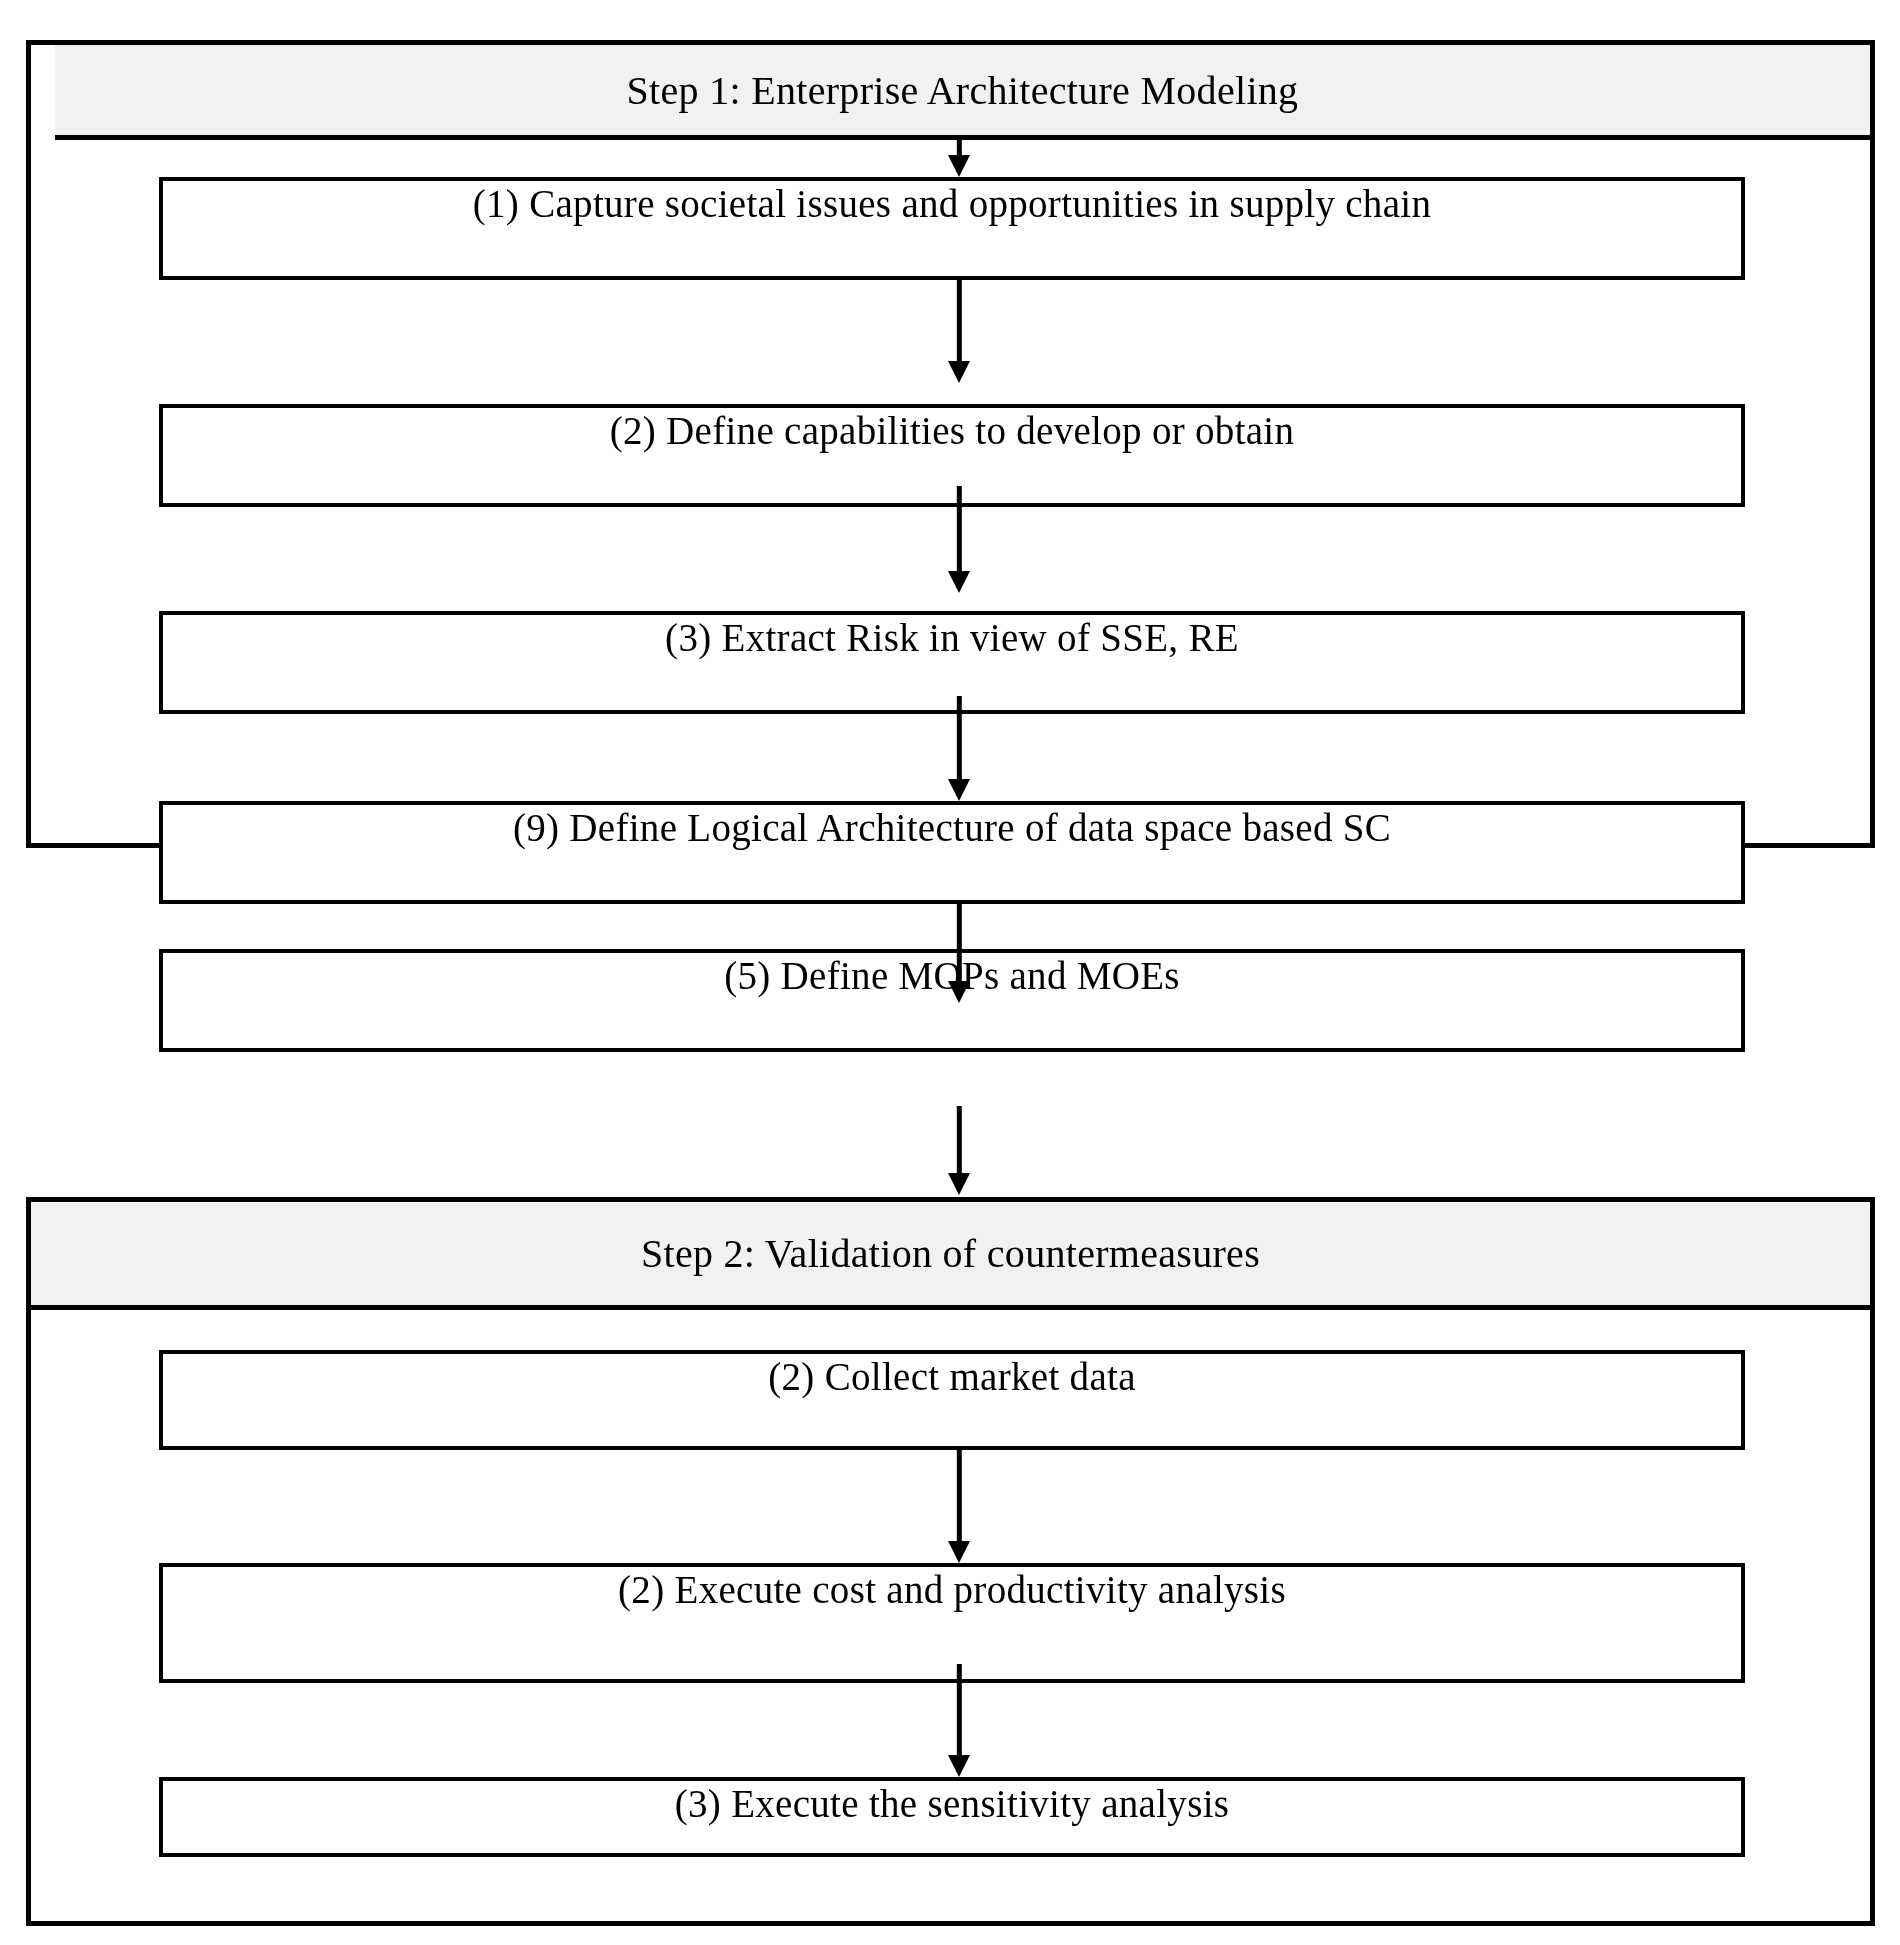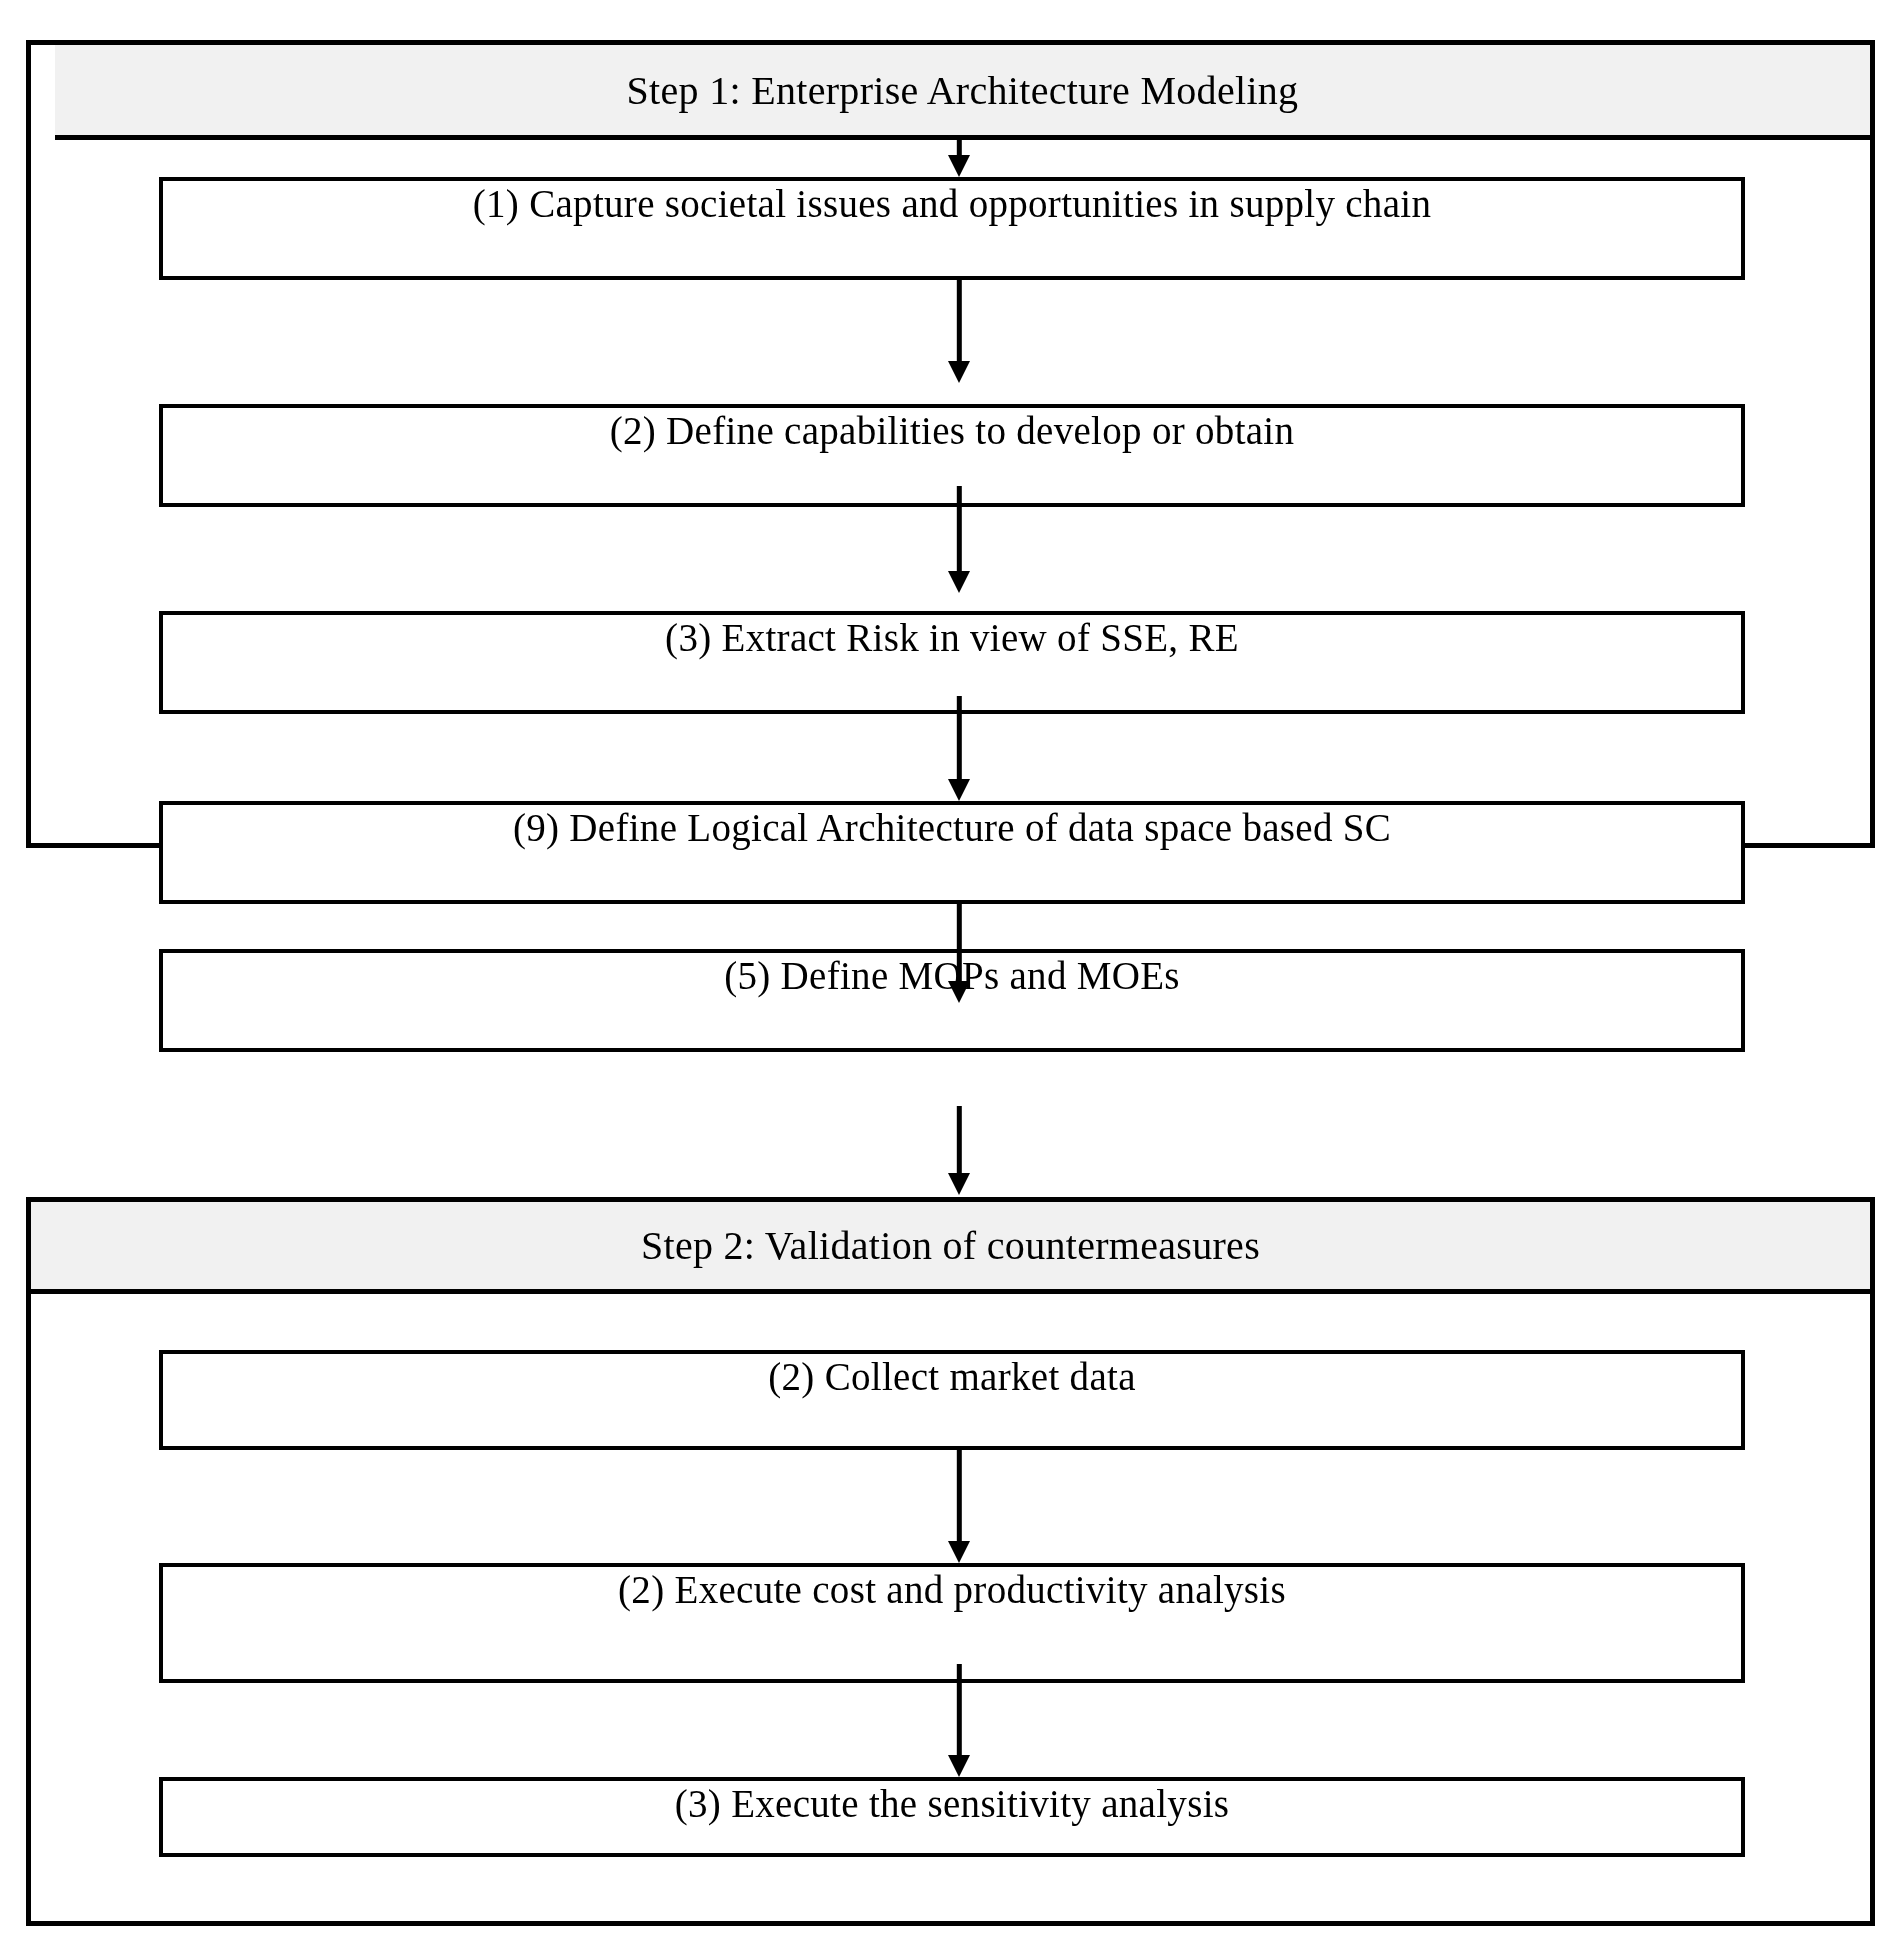--- a/index.html
+++ b/index.html
@@ -127,21 +127,21 @@
   <div class="arrow" style="top:904px; height:99px;">
     <div class="shaft"></div>
     <div class="head"></div>
   </div>
   <div class="arrow" style="top:1106px; height:89px;">
     <div class="shaft"></div>
     <div class="head"></div>
   </div>
 
   <div class="step-container" style="top:1197px; height:729px;">
-    <div class="step-header" style="height:92px;">
+    <div class="step-header" style="height:108px;">
       <span>Step 2: Validation of countermeasures</span>
     </div>
   </div>
 
   <div class="flow-box" style="top:1350px; height:100px;">
     <span>(2) Collect market data</span>
   </div>
   <div class="flow-box" style="top:1563px; height:120px;">
     <span>(2) Execute cost and productivity analysis</span>
   </div>

